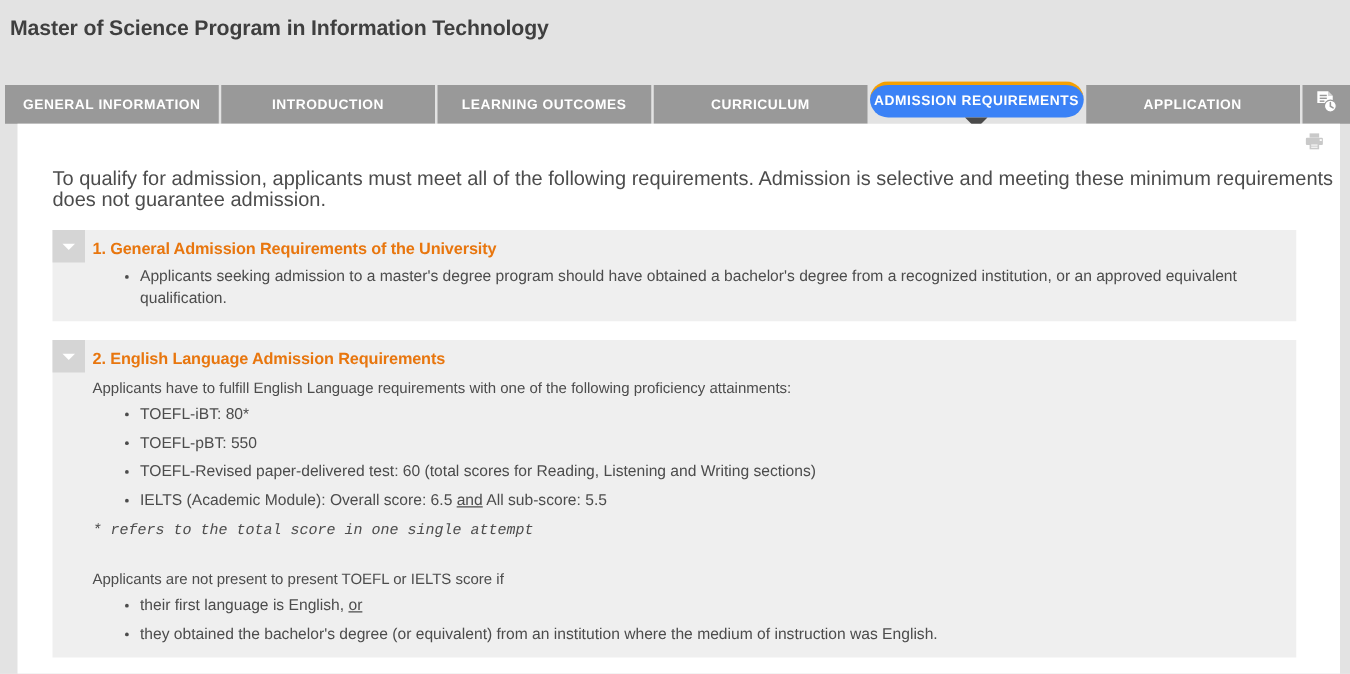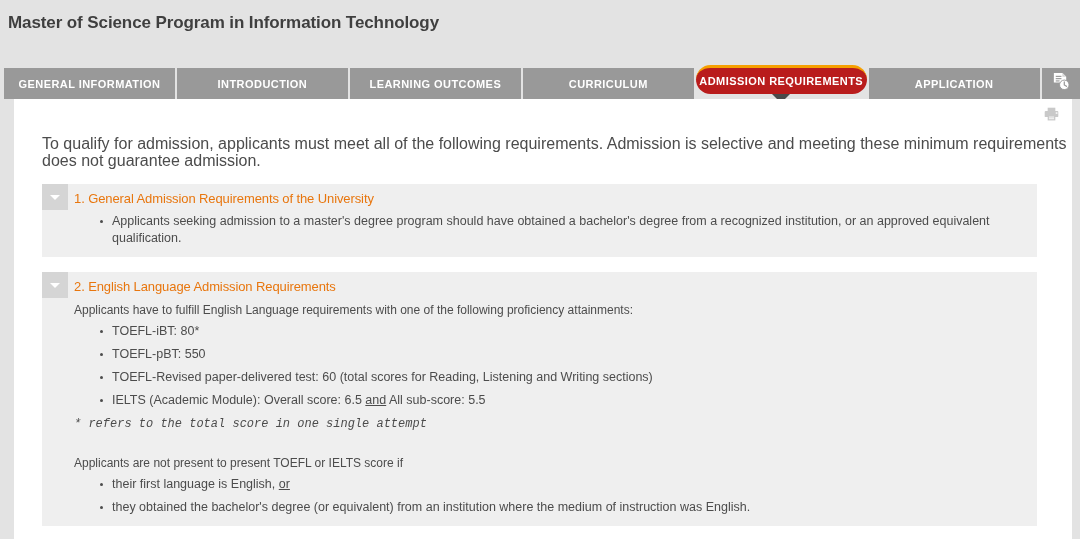--- a/index.html
+++ b/index.html
@@ -56,21 +56,21 @@
     font-weight: bold;
     letter-spacing: 0.45px;
     display: flex;
     align-items: center;
     justify-content: center;
     text-align: center;
     cursor: pointer;
     user-select: none;
   }
   .tab.active {
-    background: #b91c1c;
+    background: #3b82f6;
     height: 29px;
     margin-top: 3px;
     border-top: 3px solid #f6a000;
     border-radius: 17px;
   }
   .tab.active .pointer {
     position: absolute;
     left: 50%;
     bottom: -9px;
     margin-left: -9px;
@@ -140,21 +140,21 @@
     border-left: 5px solid transparent;
     border-right: 5px solid transparent;
     border-top: 5px solid #ffffff;
   }
   .panel .inner {
     padding: 5px 14px 0 32px;
   }
   .panel h3 {
     margin: 0;
     font-size: 13px;
-    font-weight: normal;
+    font-weight: bold;
     color: #e8760e;
     line-height: 20px;
     letter-spacing: -0.1px;
   }
   .panel p {
     margin: 5px 0 0 0;
     font-size: 12px;
     color: #4c4c4c;
     line-height: 17px;
   }

